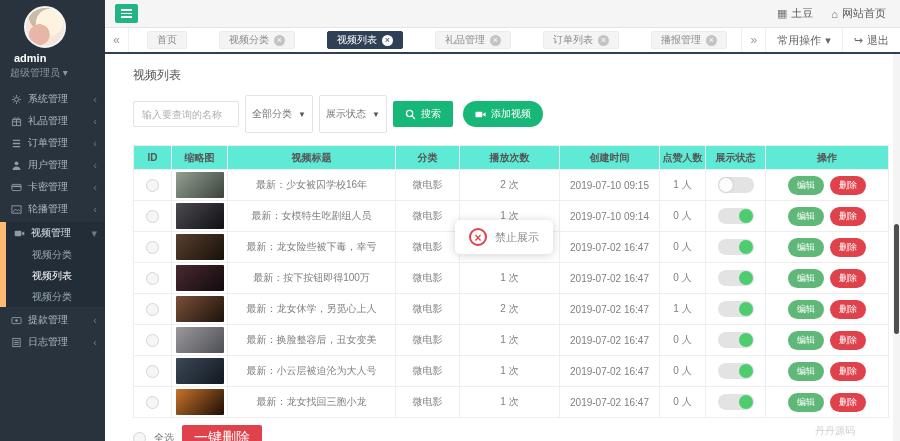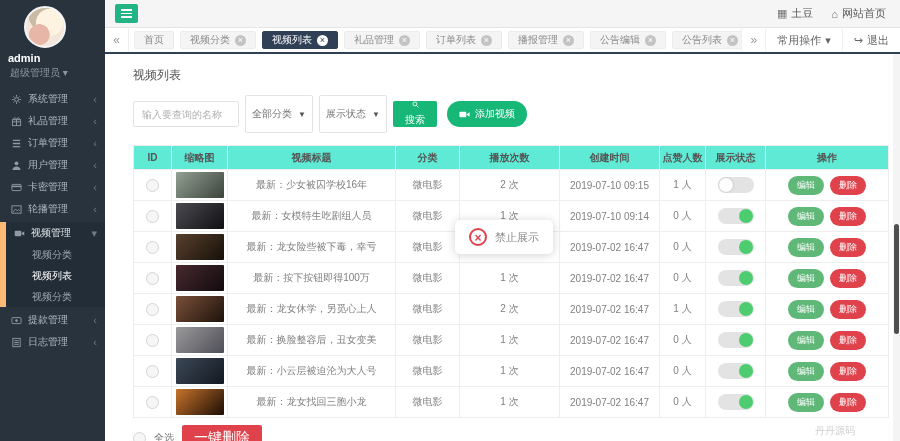--- a/index.html
+++ b/index.html
@@ -7,21 +7,21 @@
   body { font-family:"Liberation Sans","DejaVu Sans",sans-serif; font-size:12px; color:#666; background:#fff; position:relative; }
 
   
   .sidebar { position:absolute; left:0; top:0; width:105px; height:441px; background:#28333e; color:#aeb9c2; z-index:5; }
   .avatar { width:42px; height:42px; border-radius:50%; margin:6px 0 4px 24px; background:
       radial-gradient(circle at 35% 70%, #e8b6a6 0 28%, transparent 29%),
       radial-gradient(circle at 62% 38%, #fdf3e0 0 40%, transparent 41%),
       radial-gradient(circle at 50% 18%, #c9bba6 0 45%, transparent 46%),
       radial-gradient(circle at 50% 50%, #f3e6da 0 70%, #ddd 71%);
       border:2px solid #f5f5f5; }
-  .username { color:#fff; font-weight:bold; font-size:11px; padding-left:8px; }
+  .username { color:#fff; font-weight:bold; font-size:11px; padding-left:14px; }
   .role { color:#8b97a2; font-size:10px; padding:2px 0 8px 10px; cursor:pointer; }
   .menu-item { height:22px; line-height:22px; padding:0 8px 0 11px; font-size:10px; display:flex; align-items:center; cursor:pointer; color:#aeb9c2; }
   .menu-item .mi-icon { width:11px; height:11px; margin-right:6px; display:inline-block; color:#8e9aa5; }
   .menu-item .mi-icon svg { width:11px; height:11px; display:block; }
   .menu-item .mi-label { flex:1; }
   .menu-item .mi-caret { color:#6d7a86; font-size:11px; }
   .menu-group.open { background:#222d38; border-left:6px solid #fdba74; margin:2px 0; }
   .menu-group.open .menu-item { padding-left:8px; color:#dfe5ea; }
   .submenu-item { height:21px; line-height:21px; padding-left:26px; font-size:10px; color:#9aa6b1; cursor:pointer; }
   .submenu-item.active { color:#ffffff; }
@@ -32,37 +32,37 @@
   .hamburger i { display:block; width:11px; height:1.5px; background:#fff; }
   .topstrip-right { margin-left:auto; display:flex; align-items:center; gap:18px; padding-right:14px; font-size:11px; color:#595959; }
   .top-link { display:flex; align-items:center; gap:4px; cursor:pointer; }
   .top-link .glyph { font-size:11px; color:#777; }
 
   
   .tabbar { position:absolute; left:105px; right:0; top:28px; height:26px; background:#fff; border-bottom:2px solid #2f4056; display:flex; align-items:center; }
   .tab-arrow { width:24px; text-align:center; color:#999; font-size:12px; cursor:pointer; border-right:1px solid #f0f0f0; align-self:stretch; line-height:24px; }
   .tab-arrow.right { border-right:none; border-left:1px solid #f0f0f0; }
   .tabs { display:flex; align-items:center; flex:1; overflow:hidden; padding:0 2px; }
-  .tab { display:flex; align-items:center; gap:5px; height:18px; padding:0 9px; margin:0 3px; background:#f4f4f4; border:1px solid #ececec; border-radius:2px; font-size:10px; color:#8a8a8a; cursor:pointer; white-space:nowrap; }
+  .tab { display:flex; align-items:center; gap:5px; height:18px; padding:0 9px; margin:0 16px; background:#f4f4f4; border:1px solid #ececec; border-radius:2px; font-size:10px; color:#8a8a8a; cursor:pointer; white-space:nowrap; }
   .tab.active { background:#2f4056; border-color:#2f4056; color:#fff; }
   .tab-close { width:11px; height:11px; border-radius:50%; background:#c3c3c3; color:#fff; font-size:9px; line-height:11px; text-align:center; cursor:pointer; }
   .tab.active .tab-close { background:#fff; color:#2f4056; }
   .tab-actions { display:flex; align-items:stretch; }
   .tab-action { display:flex; align-items:center; gap:4px; padding:0 11px; font-size:11px; color:#666; border-left:1px solid #f0f0f0; cursor:pointer; }
 
   
   .content { position:absolute; left:105px; right:7px; top:56px; bottom:0; background:#fff; }
   .panel-title { padding:11px 0 9px 28px; font-size:12px; color:#555; }
   .filter-row { display:flex; align-items:center; gap:6px; margin:2px 0 12px 28px; }
   .search-input { width:106px; height:26px; border:1px solid #e3e3e3; border-radius:2px; padding:0 8px; font-size:10px; color:#666; outline:none; }
   .search-input::placeholder { color:#b0b0b0; }
   .select { width:68px; height:38px; border:1px solid #e3e3e3; border-radius:2px; font-size:10px; color:#777; display:flex; align-items:center; justify-content:space-between; padding:0 6px; cursor:pointer; background:#fff; }
   .select .caret { color:#555; font-size:8px; }
   .btn { height:26px; border:none; border-radius:2px; color:#fff; font-size:10px; display:inline-flex; align-items:center; gap:5px; padding:0 12px; cursor:pointer; }
-  .btn-search { background:#16b777;flex-direction:column; }
+  .btn-search { background:#16b777; }
   .btn-add { background:#16b777; border-radius:13px; margin-left:4px; }
   .btn svg { width:11px; height:11px; }
 
   table { border-collapse:collapse; margin-left:28px; width:755px; table-layout:fixed; }
   th, td { border:1px solid #eeeeee; text-align:center; overflow:hidden; white-space:nowrap; }
   th { height:24px; font-size:10px; color:#555; font-weight:bold; background:#5eead4; }
   td { height:31px; font-size:10px; color:#808080; }
   .radio { display:inline-block; width:13px; height:13px; border-radius:50%; border:1px solid #d4d4d4; background:#f6f6f6; vertical-align:middle; cursor:pointer; }
   .thumb { width:48px; height:26px; margin:0 auto; border-radius:1px; }
   .switch { display:inline-block; width:36px; height:16px; border-radius:9px; background:#e3e3e3; position:relative; vertical-align:middle; cursor:pointer; }

